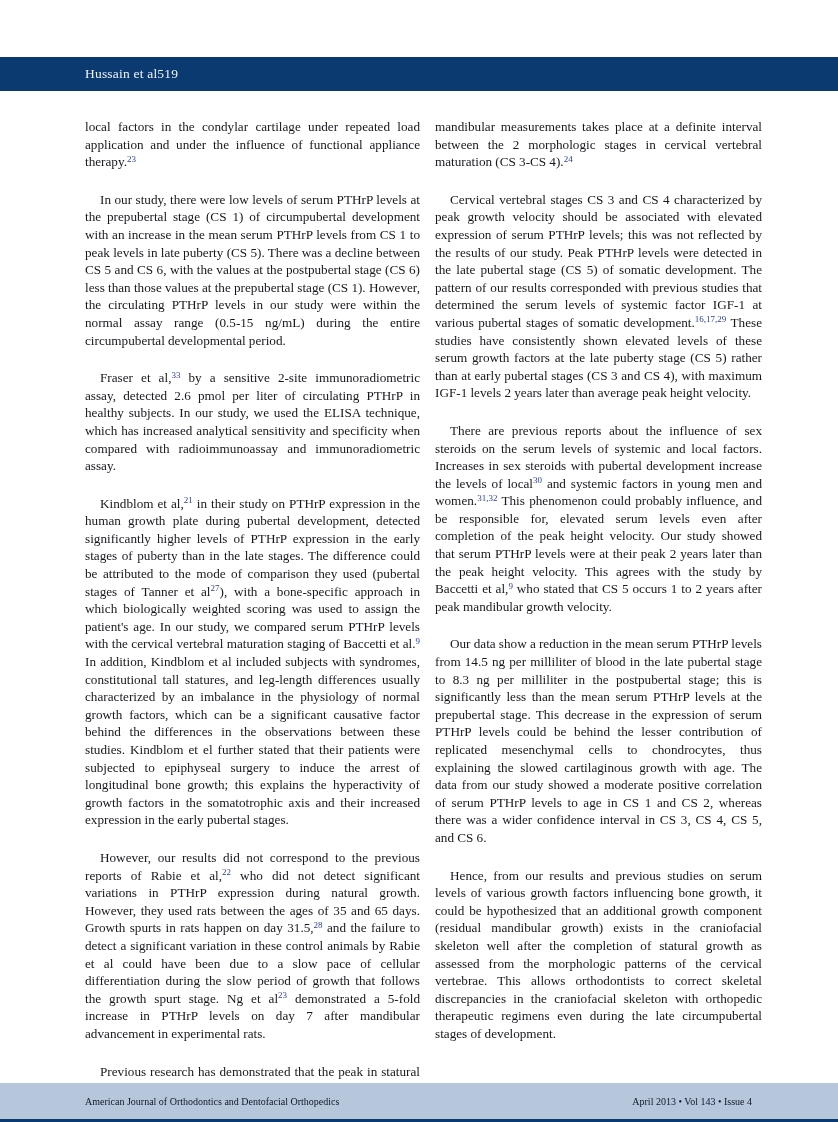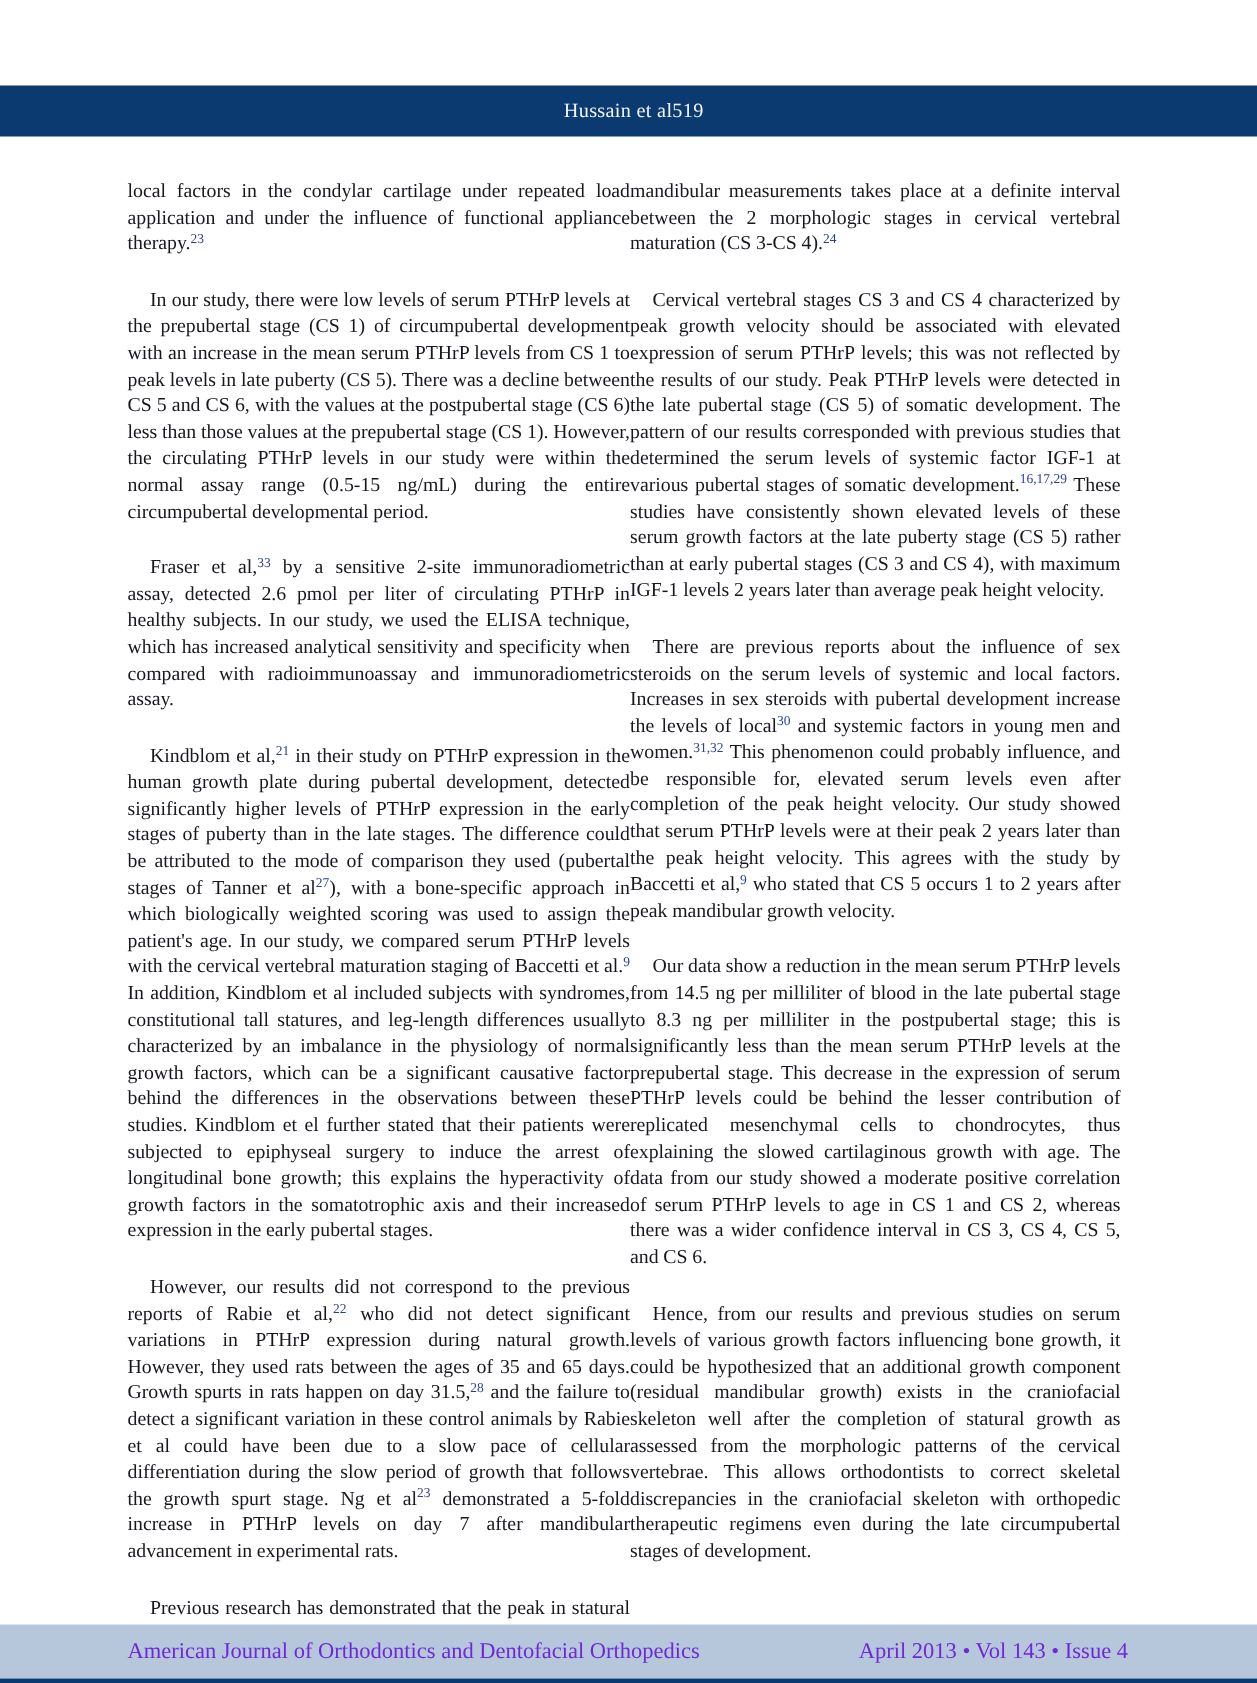--- a/index.html
+++ b/index.html
@@ -17,38 +17,39 @@
   
   .header-bar {
     position: absolute;
     top: 57px;
     left: 0;
     width: 100%;
     height: 34px;
     background: #0b3a70;
     display: flex;
     align-items: center;
-    justify-content: center;
+    justify-content: flex-start;
     box-sizing: border-box;
     padding: 0 78px 0 85px;
   }
   .header-bar .running-head,
   .header-bar .page-number {
     color: #f2f4f8;
     font-size: 13.5px;
     letter-spacing: 0.2px;
   }
 
   
   .body-area {
     position: absolute;
     top: 118px;
     left: 85px;
     width: 677px;
     display: flex;
+    gap: 15px;
   }
   .col { box-sizing: border-box; }
   .col-left  { width: 335px; }
   .col-right { width: 327px; }
 
   .para {
     margin: 0;
     font-size: 13.2px;
     line-height: 17.6px;
     text-align: justify;
@@ -78,22 +79,22 @@
     height: 36px;
     background: #b7c7db;
     display: flex;
     align-items: center;
     justify-content: space-between;
     box-sizing: border-box;
     padding: 0 86px 0 85px;
   }
   .footer-bar .journal-name,
   .footer-bar .issue-info {
-    color: #6d28d9;
-    font-size: 15px;
+    color: #0f172a;
+    font-size: 10px;
   }
   .footer-strip {
     position: absolute;
     left: 0;
     top: 1119px;
     width: 100%;
     height: 3px;
     background: #0b3a70;
   }
 </style>

